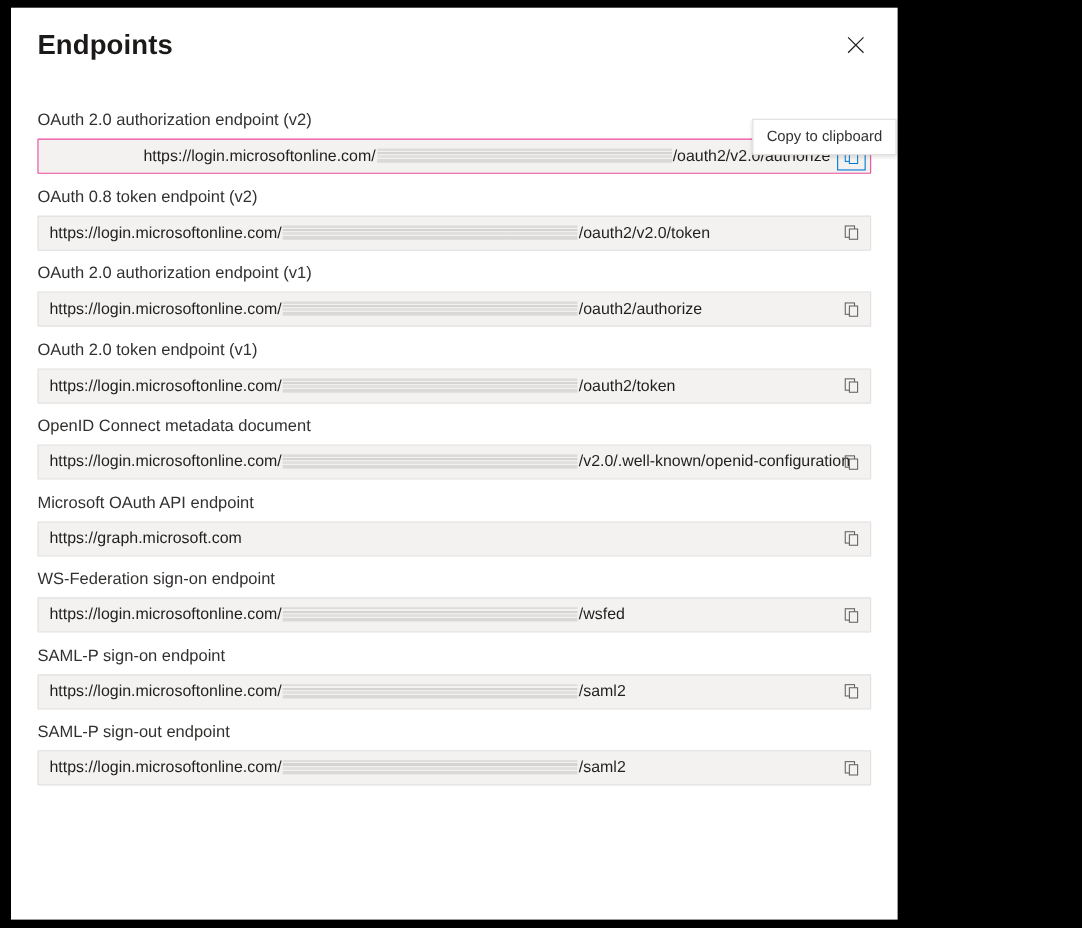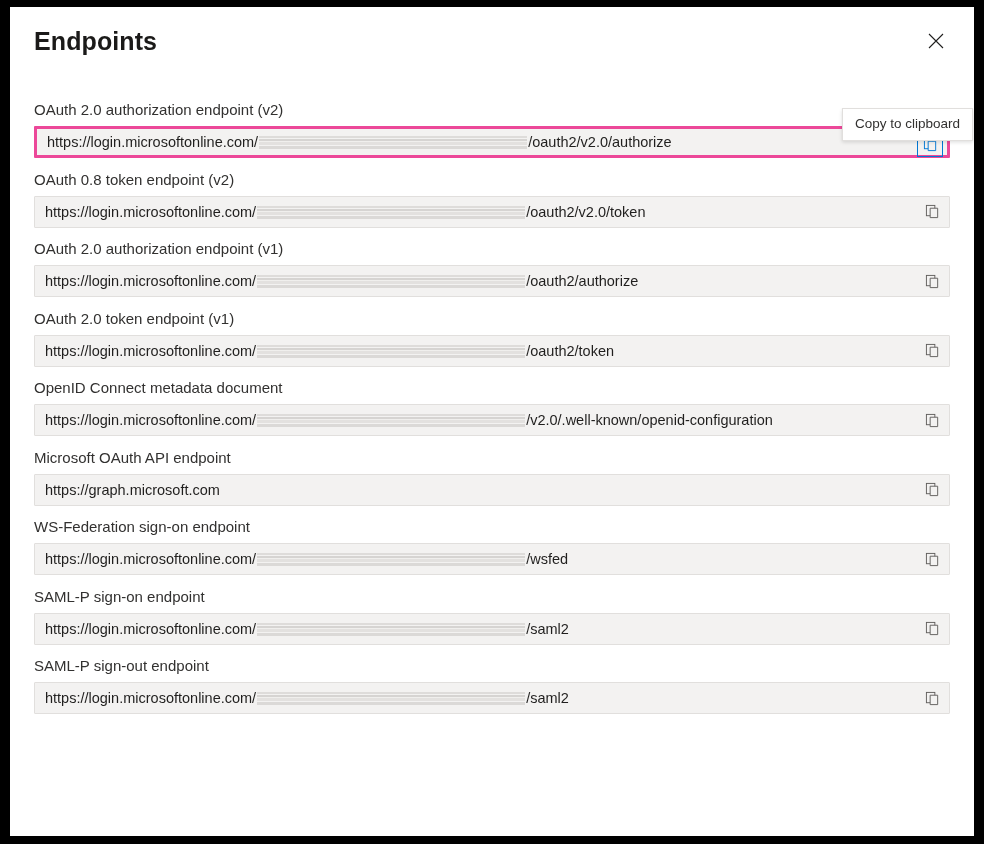--- a/index.html
+++ b/index.html
@@ -10,21 +10,21 @@
   body {
     width: 984px;
     height: 844px;
     font-family: "Liberation Sans", sans-serif;
     -webkit-font-smoothing: antialiased;
   }
   .panel {
     position: absolute;
     left: 10px;
     top: 7px;
-    width: 964px;
+    width: 806px;
     height: 829px;
     background: #ffffff;
     overflow: hidden;
   }
   .panel-header {
     position: relative;
     height: 72px;
   }
   .panel-title {
     position: absolute;
@@ -80,21 +80,22 @@
     position: relative;
     height: 32px;
     background: #f3f2f1;
     border: 1px solid #e1dfdd;
     border-radius: 1px;
     display: flex;
     align-items: center;
     box-sizing: border-box;
   }
   .field-row.focused {
-    border: 3px solid #ec4899;
+    border: 1px solid #ec4899;
+    text-align: right;
   }
   .field-value {
     flex: 1;
     padding-left: 10px;
     padding-right: 36px;
     font-size: 14.5px;
     color: #201f1e;
     white-space: nowrap;
     overflow: hidden;
     position: relative;

